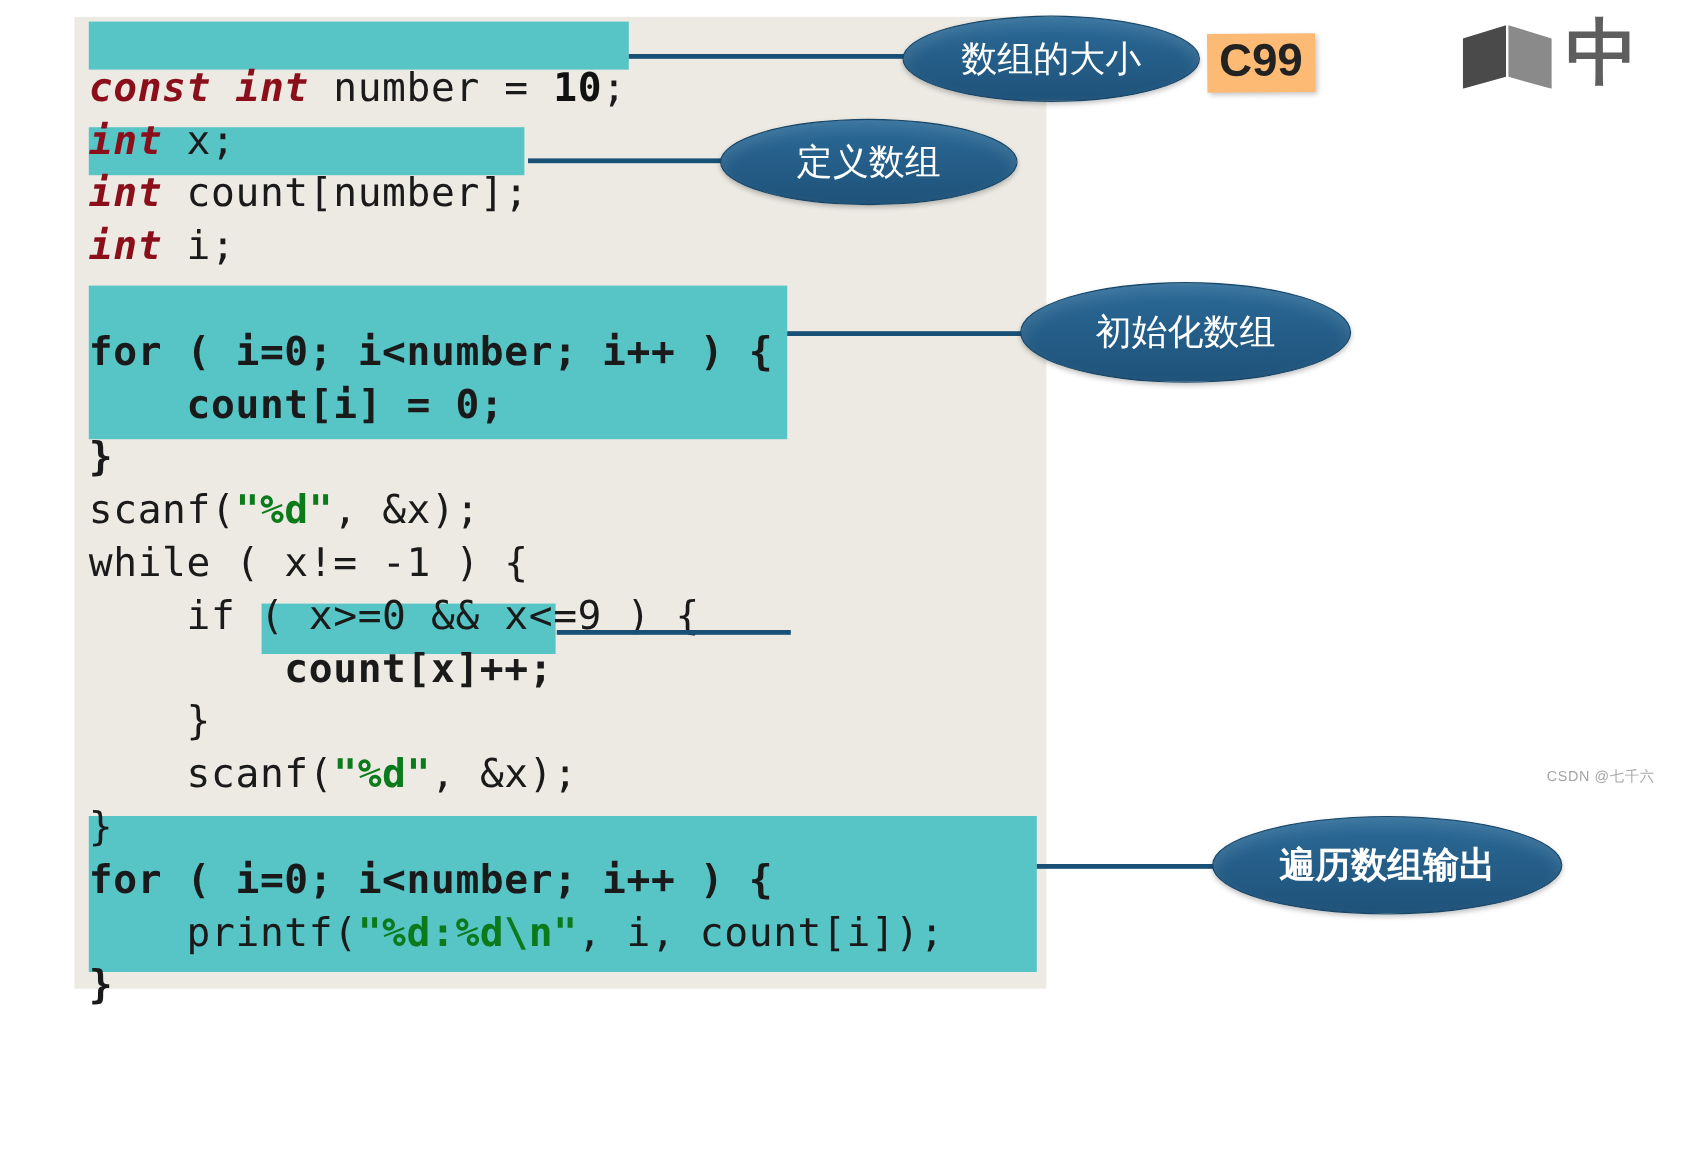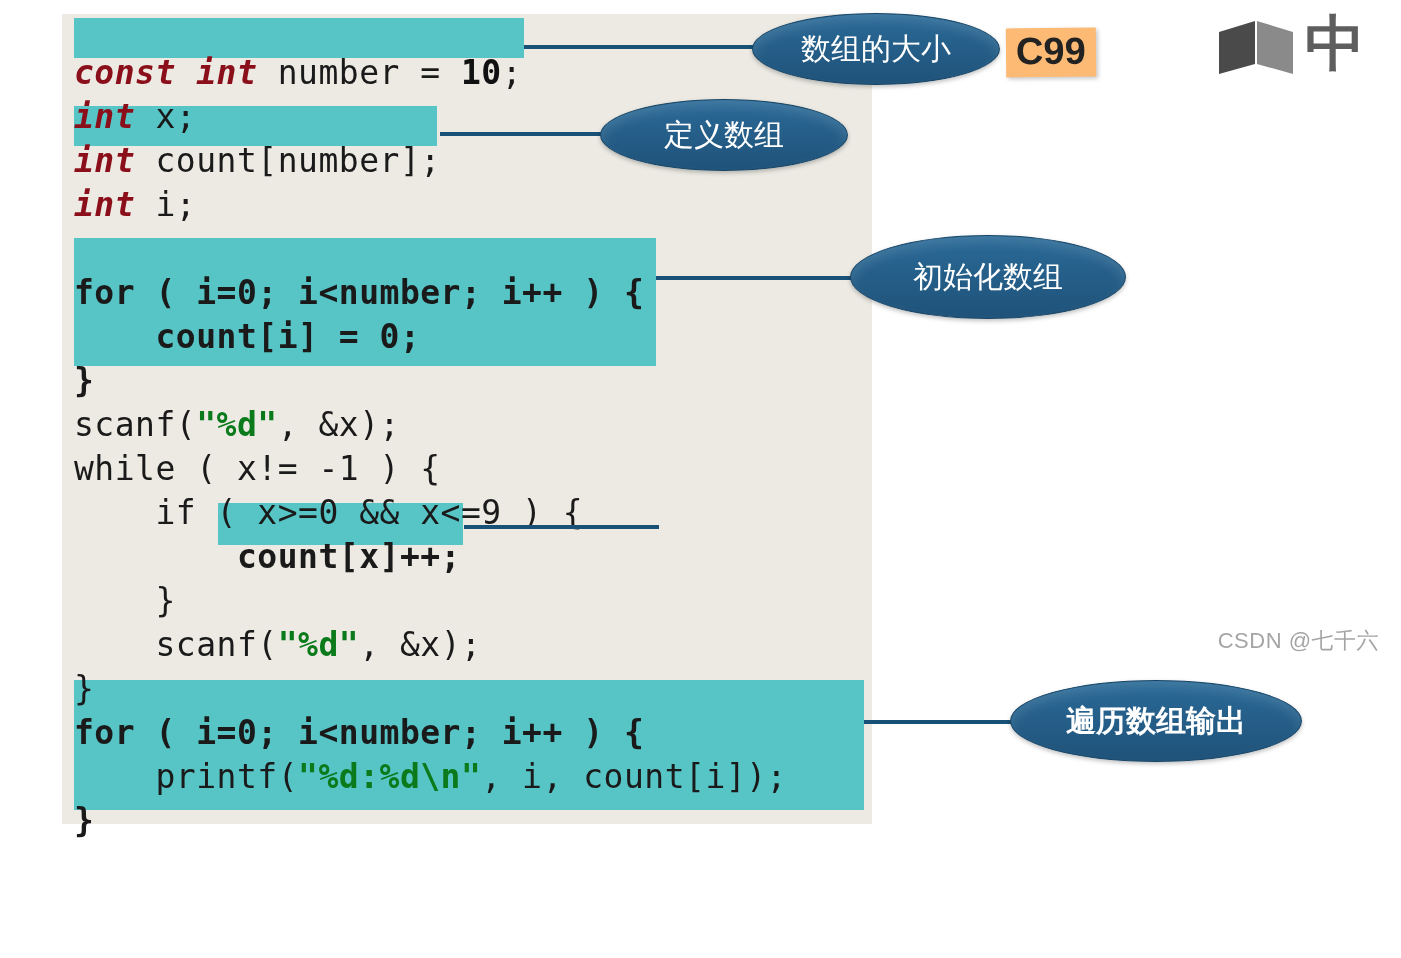--- a/index.html
+++ b/index.html
@@ -119,21 +119,21 @@
     color: #5e5e5e;
     line-height: 60px;
   }
 
   
   .watermark {
     position: absolute;
     right: 22px;
     bottom: 84px;
     font-family: Arial, "Microsoft YaHei", sans-serif;
-    font-size: 22px;
+    font-size: 12px;
     color: rgba(90,90,90,0.55);
     letter-spacing: 0.5px;
   }
 </style>
 </head>
 <body>
 
 <div class="stage">
 
   <div class="code-panel"></div>

